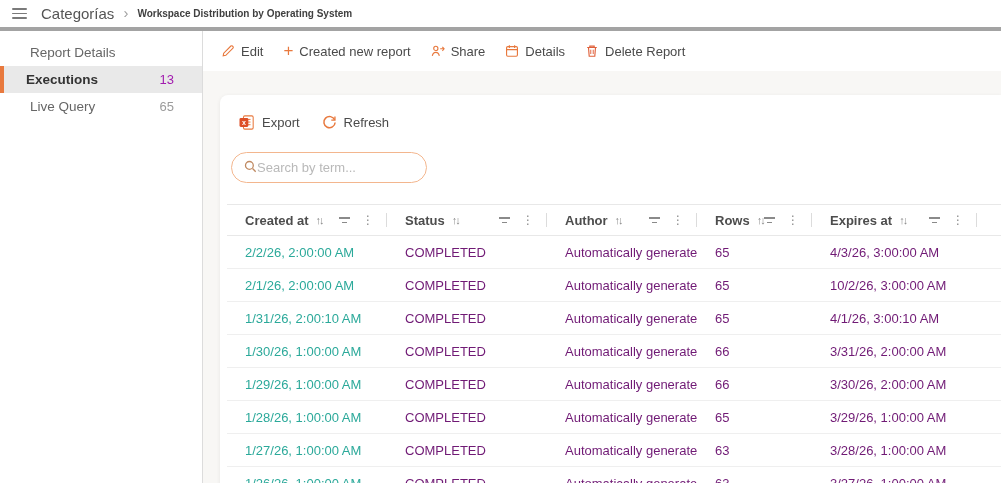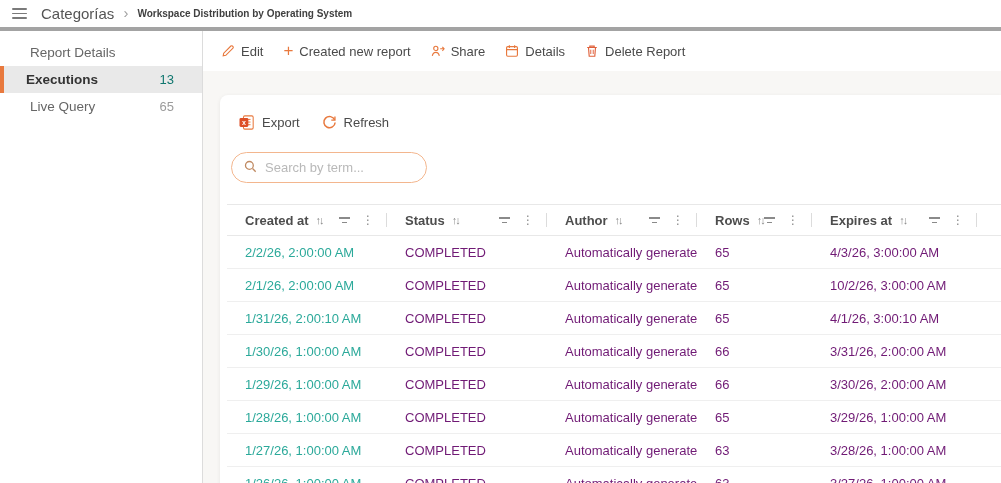--- a/index.html
+++ b/index.html
@@ -22,21 +22,21 @@
 
   
   .sidebar { width:203px; background:#fff; border-right:1px solid #dcdcdc;
     padding-top:8px; flex:none; }
   .side-item { height:27px; display:flex; align-items:center;
     padding:0 28px 0 26px; font-size:13.5px; color:#666; cursor:pointer;
     border-left:4px solid transparent; }
   .side-item .count { margin-left:auto; color:#9b9b9b; font-size:13px; }
   .side-item.selected { background:#e9e9e9; border-left-color:#e8793e;
     color:#333; font-weight:bold; padding-left:22px; }
-  .side-item.selected .count { font-weight:normal; color:#0f766e; }
+  .side-item.selected .count { font-weight:normal; color:#a21caf; }
 
   
   .main { flex:1; background:#f8f7f5; display:flex; flex-direction:column; min-width:0; }
   .toolbar { height:40px; background:#fff; display:flex; align-items:center;
     padding-left:10px; gap:4px; flex:none; }
   .tbtn { display:flex; align-items:center; gap:6px; padding:5px 8px;
     font-size:13px; color:#4a4a4a; cursor:pointer; white-space:nowrap; }
   .tbtn svg { display:block; }
   .plus-glyph { color:#e8793e; font-size:17px; line-height:12px; font-weight:normal; }
 
@@ -46,21 +46,21 @@
     box-shadow:0 1px 4px rgba(0,0,0,0.07); padding:16px 0 0 7px; overflow:hidden; }
 
   .actions-row { display:flex; align-items:center; gap:6px; padding-left:4px; }
   .abtn { display:flex; align-items:flex-start; gap:7px; padding:4px 8px;
     font-size:13px; color:#4a4a4a; cursor:pointer; }
 
   .searchbox { margin:15px 0 0 4px; width:196px; height:31px;
     border:1px solid #f3b68e; border-radius:16px; display:flex; align-items:center;
     padding:0 10px 0 12px; background:#fff; }
   .searchbox input { border:none; outline:none; flex:1; font-size:13px;
-    color:#0c4a6e; margin-left:8px; background:transparent;
+    color:#0c4a6e; margin-left:0; background:transparent;
     font-family:"Liberation Sans","DejaVu Sans",sans-serif; }
   .searchbox input::placeholder { color:#b9b9b9; }
 
   
   .tablewrap { margin-top:21px; overflow:hidden; }
   table { border-collapse:collapse; table-layout:fixed; width:900px; }
   col.c1{width:160px} col.c2{width:160px} col.c3{width:150px}
   col.c4{width:115px} col.c5{width:165px} col.c6{width:150px}
   thead th { border-top:1px solid #e8e8e8; border-bottom:1px solid #e8e8e8;
     height:31px; font-size:13px; font-weight:bold; color:#4d4d4d; text-align:left;

